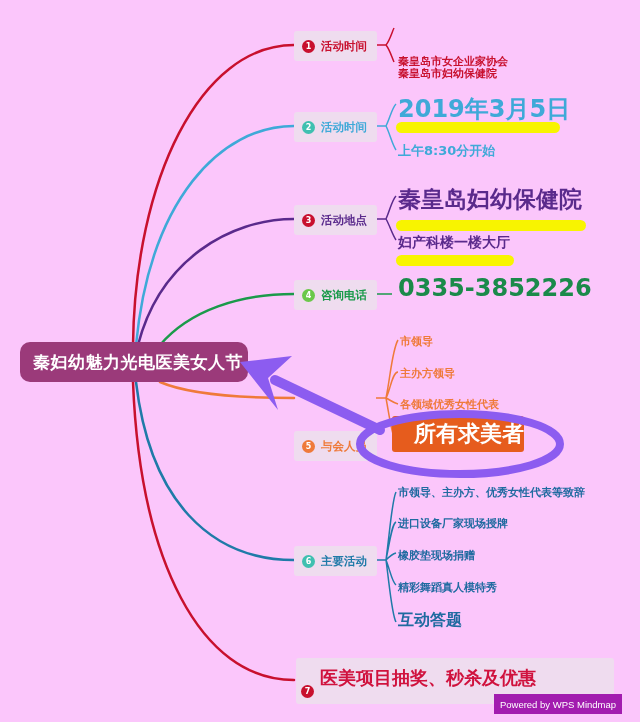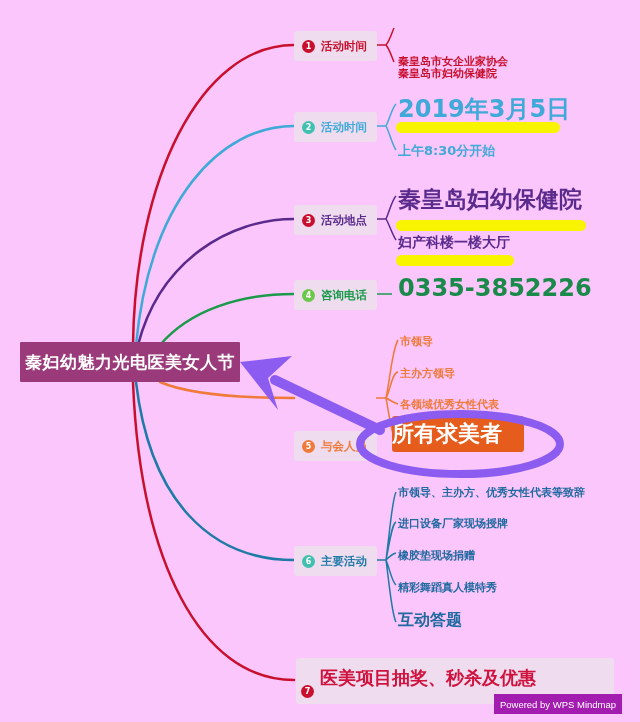--- a/index.html
+++ b/index.html
@@ -5,24 +5,25 @@
     html, body { margin: 0; padding: 0; }
     body {
       width: 640px; height: 722px;
       background: #fbc6fb;
       position: relative; overflow: hidden;
       font-family: "DejaVu Sans", "Liberation Sans", sans-serif;
     }
     svg.links { position: absolute; left: 0; top: 0; width: 640px; height: 722px; }
     .root {
       position: absolute; left: 20px; top: 342px; width: 220px; height: 40px;
-      background: #9b3a7a; border-radius: 1px;
+      background: #9b3a7a; border-radius: 10px;
       color: #fff; font-size: 17px; font-weight: bold;
       display: flex; align-items: center; justify-content: center;
       letter-spacing: 0.5px;
+      padding-left: 8px;
     }
     .branch {
       position: absolute; height: 30px; padding: 0 10px 0 8px;
       background: #efdcef; border-radius: 3px;
       display: flex; align-items: center; gap: 6px;
       font-size: 11.5px; font-weight: bold;
     }
     .badge {
       width: 13px; height: 13px; border-radius: 50%;
       color: #fff; font-size: 8px; font-weight: bold;
@@ -40,21 +41,21 @@
       background: #efdcef; border-radius: 3px;
     }
     .final-text {
       position: absolute; left: 320px; top: 666px;
       color: #d0123e; font-size: 18px; font-weight: bold; white-space: nowrap;
     }
     .callout {
       position: absolute; left: 392px; top: 416px; width: 132px; height: 36px;
       background: #e65c1d; color: #fff; border-radius: 3px;
       font-size: 22px; font-weight: bold;
-      display: flex; align-items: center; justify-content: flex-start;
+      display: flex; align-items: center; justify-content: flex-end;
     }
     .powered {
       position: absolute; left: 494px; top: 694px; width: 128px; height: 20px;
       background: #a21caf; color: #fff; font-size: 9.5px;
       display: flex; align-items: center; justify-content: center;
       font-family: "Liberation Sans", sans-serif;
     }
     svg.overlay { position: absolute; left: 0; top: 0; width: 640px; height: 722px; pointer-events: none; }
   </style>
 </head>

